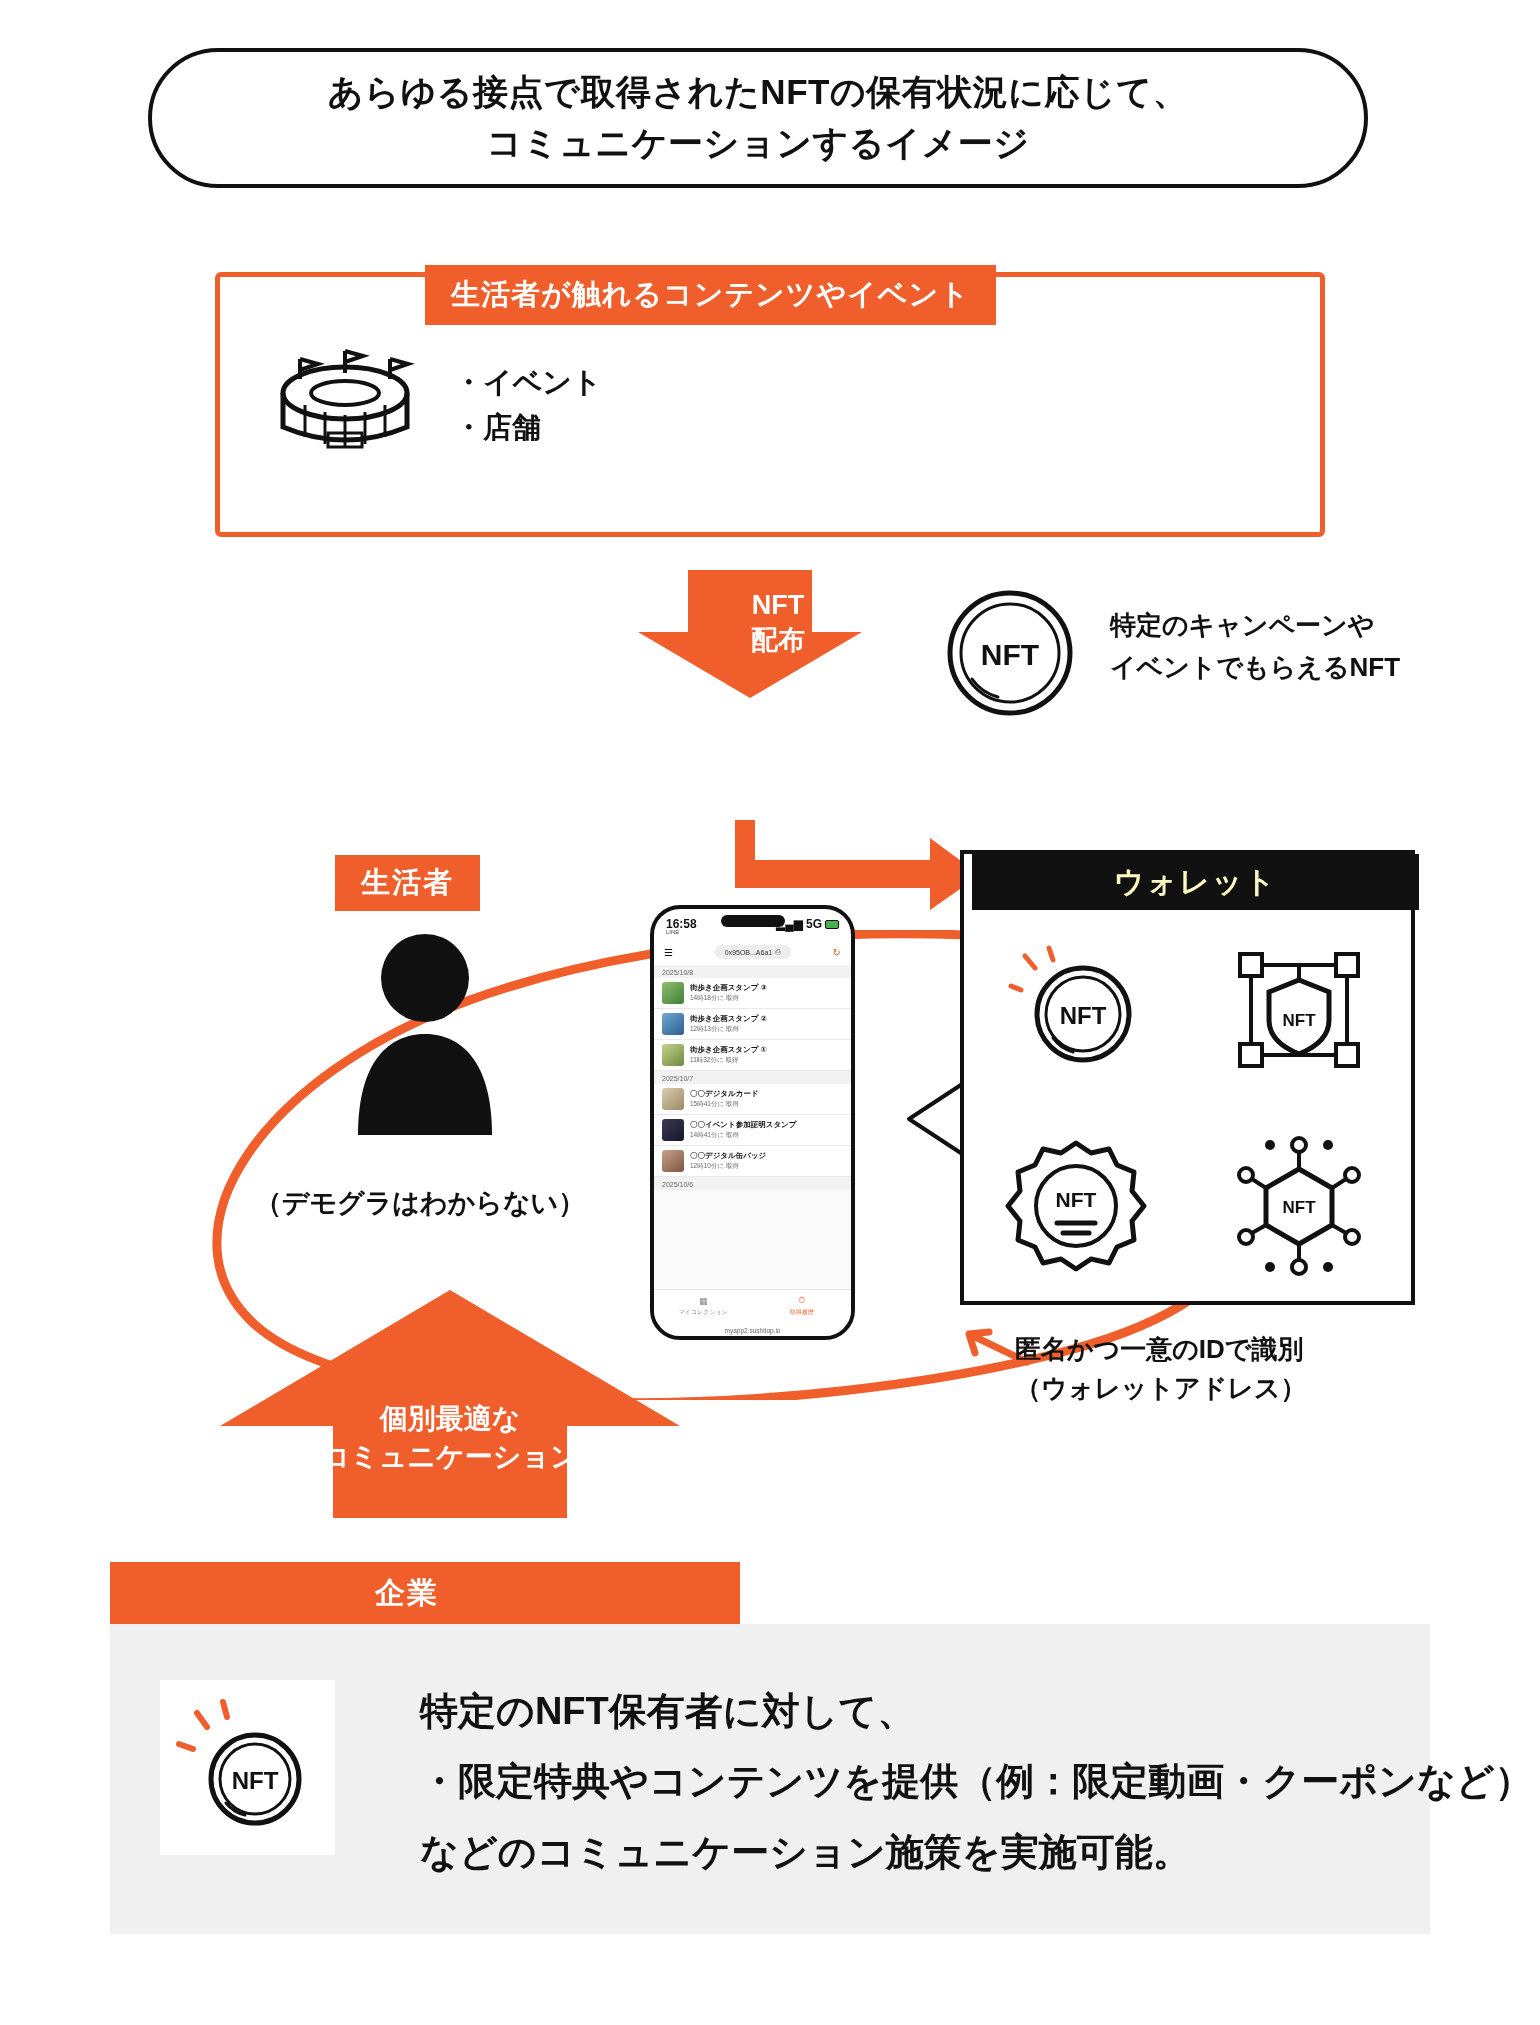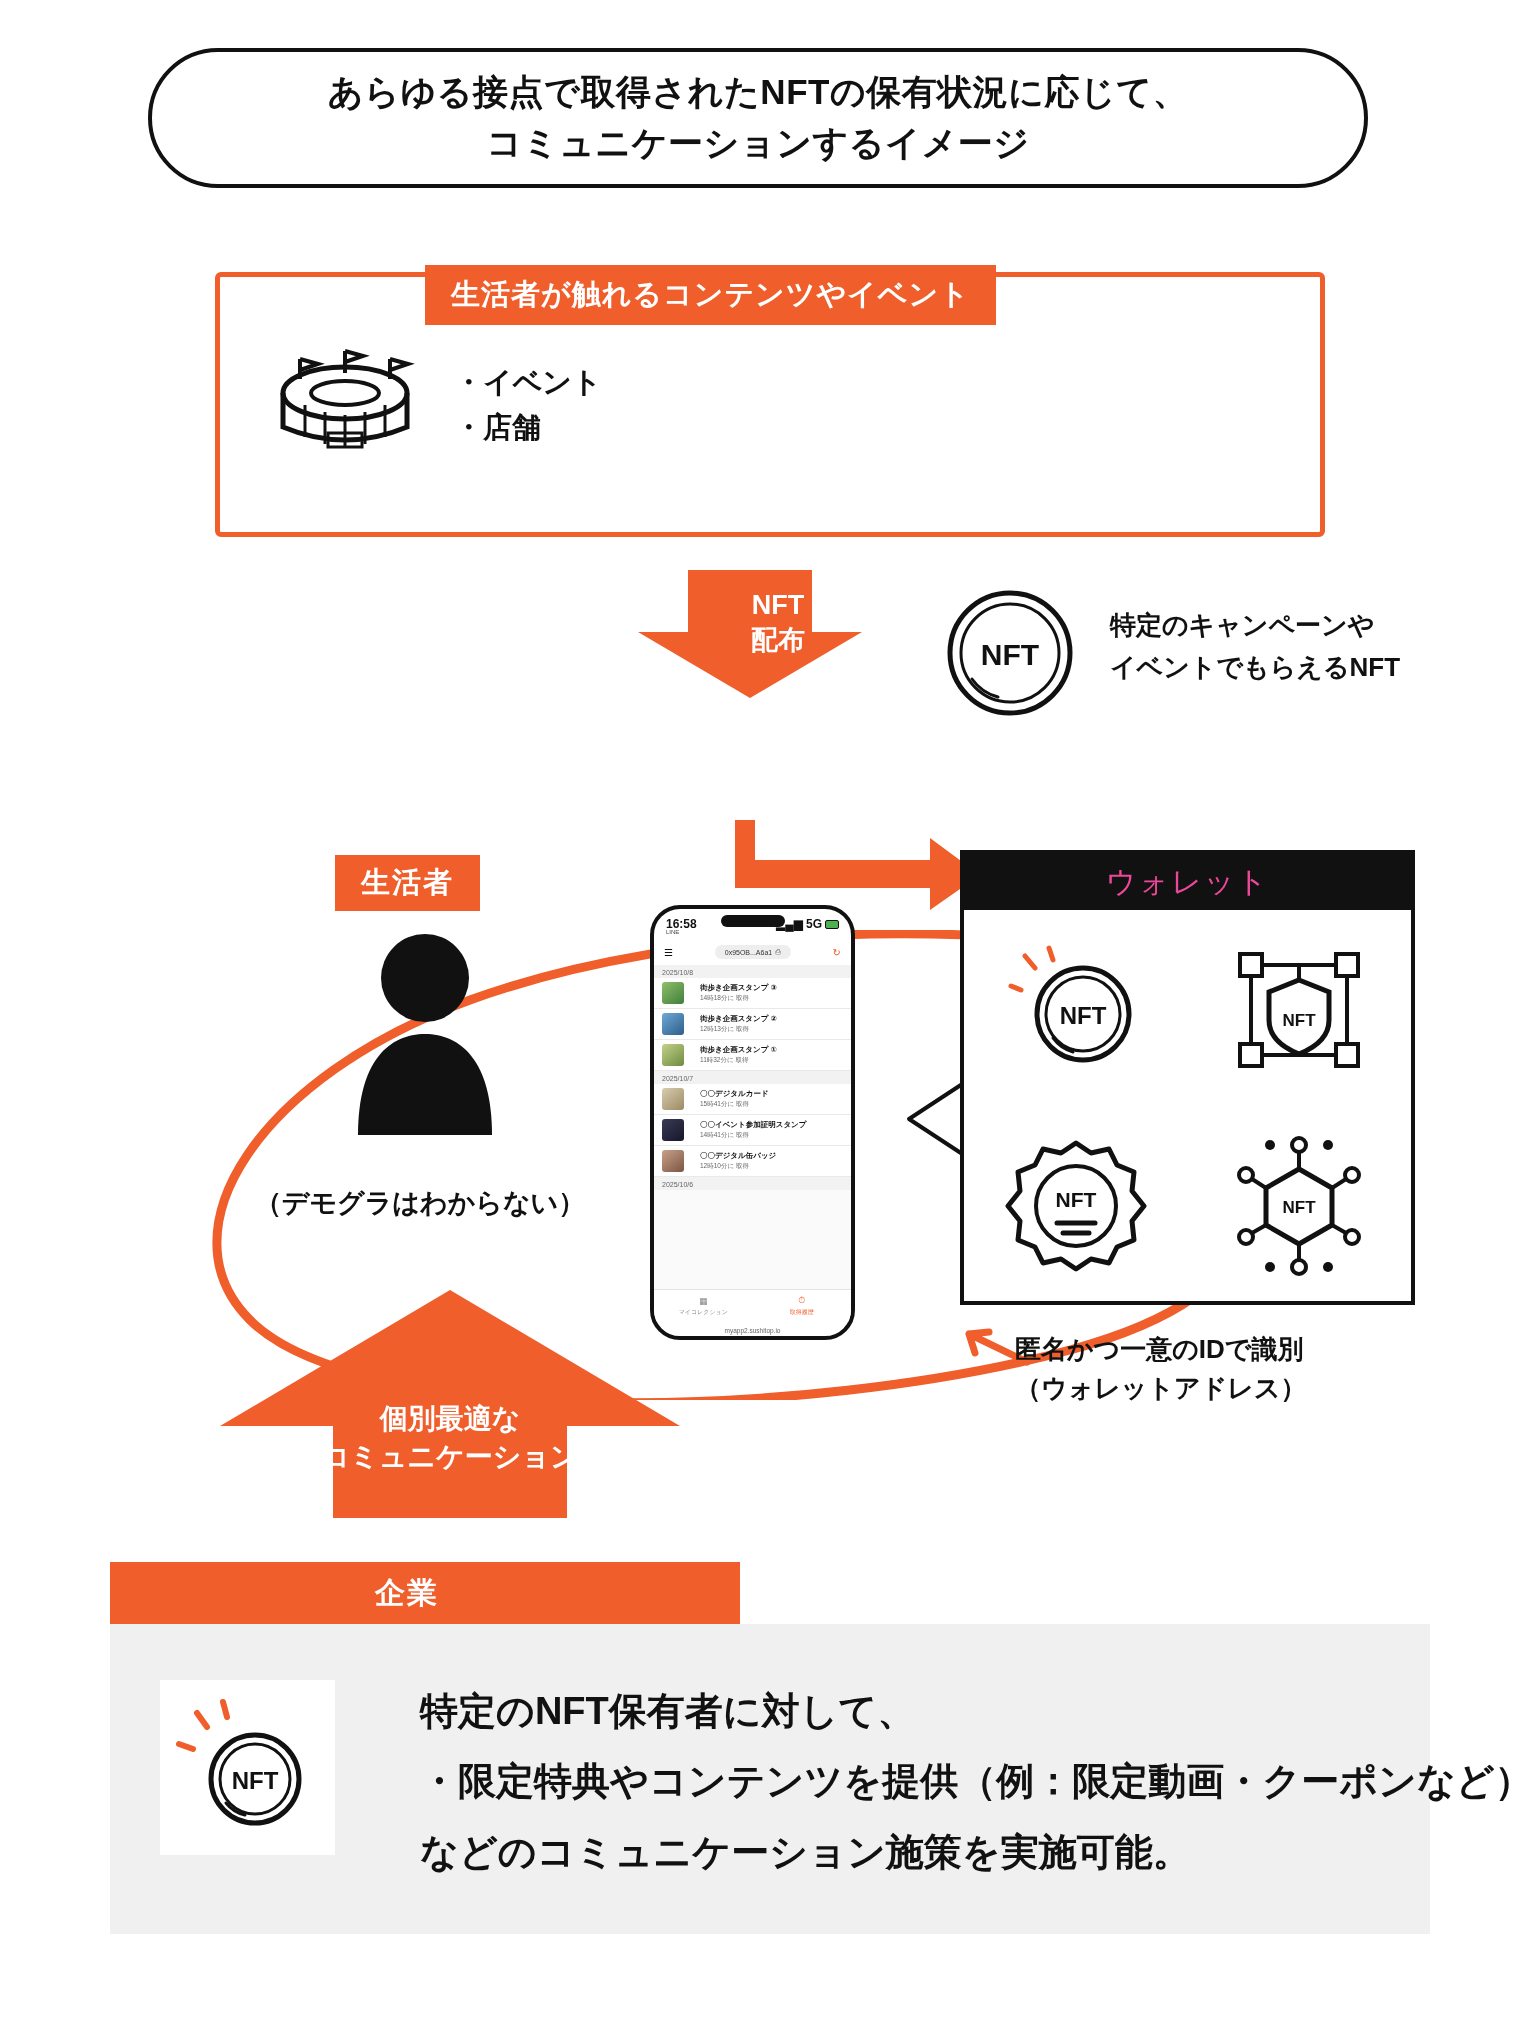--- a/index.html
+++ b/index.html
@@ -135,27 +135,27 @@
     left: 960px;
     top: 850px;
     width: 455px;
     height: 455px;
     border: 4px solid #111111;
     box-sizing: border-box;
     background: #ffffff;
   }
   .wallet-title {
     position: absolute;
-    left: 0; top: 0;
+    left: 8px; top: 0;
     width: 100%;
     height: 56px;
     background: #111111;
-    color: #ec4899;
+    color: #fef9c3;
     font-size: 30px;
-    font-weight: normal;
+    font-weight: bold;
     display: flex;
     align-items: center;
     justify-content: center;
     letter-spacing: 2px;
     box-sizing: border-box;
   }
   .wallet-grid {
     position: absolute;
     left: 0;
     top: 56px;
@@ -265,21 +265,21 @@
   }
   .phone-date {
     font-size: 7px;
     color: #666;
     padding: 4px 8px 2px;
     background: #f2f2f2;
   }
   .phone-row {
     display: flex;
     align-items: center;
-    gap: 16px;
+    gap: 6px;
     padding: 4px 8px;
     border-bottom: 1px solid #e9e9e9;
     background: #ffffff;
   }
   .thumb {
     width: 22px; height: 22px;
     border-radius: 3px;
     flex: none;
   }
   .t1 { background: linear-gradient(140deg,#8fbf6a,#3f7f3a); }

